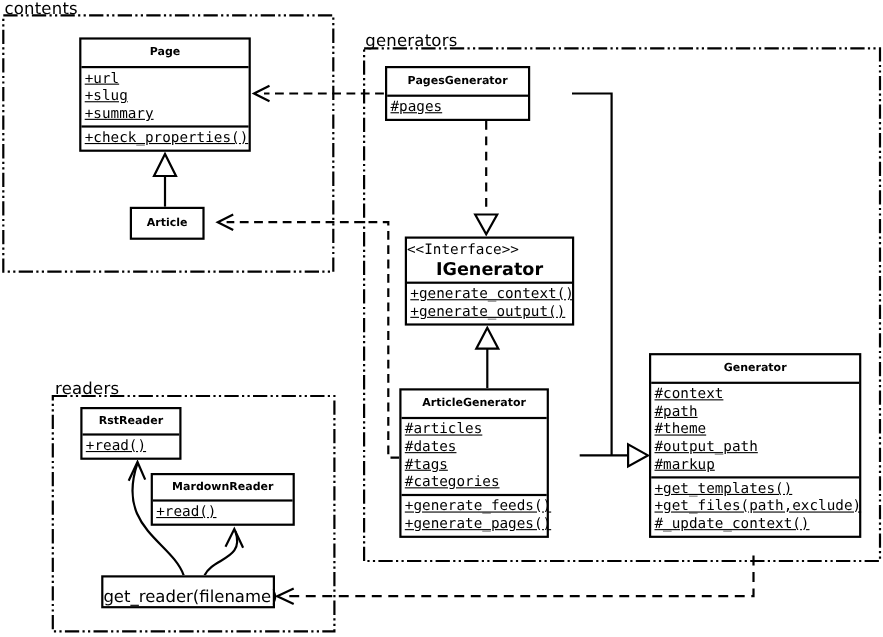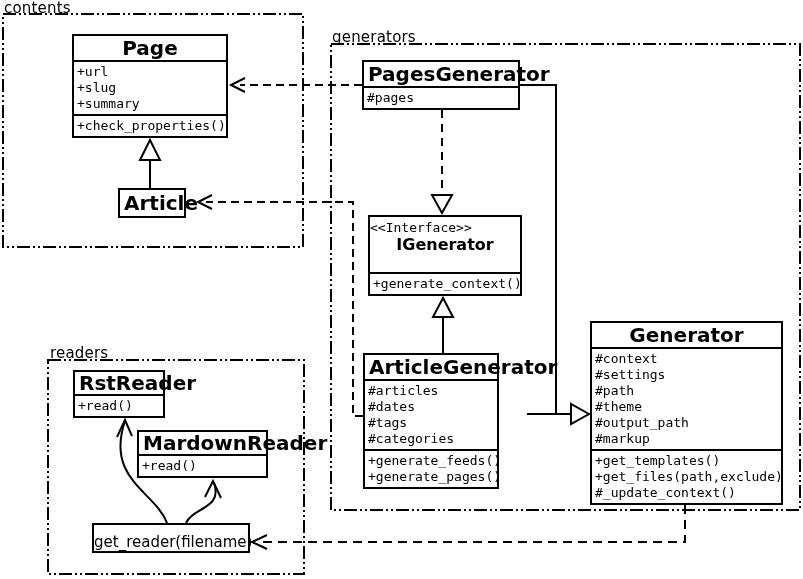--- a/index.html
+++ b/index.html
@@ -11,32 +11,32 @@
 
   .pkg-label {
     position:absolute; font:15px/16px "DejaVu Sans", sans-serif; color:#000;
     letter-spacing:0.2px;
   }
 
   .cls {
     position:absolute; background:#fff; border:2px solid #000; box-sizing:border-box;
   }
   .cls-title {
-    font-family:"DejaVu Sans", sans-serif; font-weight:bold; font-size:20px;
+    font-family:"DejaVu Sans", sans-serif; font-weight:bold; font-size:10px;
     line-height:24px; text-align:center; padding:0 4px; white-space:nowrap;
   }
   .stereotype {
     font:13px/15px "DejaVu Sans Mono", monospace; white-space:nowrap;
     padding-top:3px;
   }
   .iface-name {
     font-family:"DejaVu Sans", sans-serif; font-weight:bold; font-size:16px;
-    line-height:20px; text-align:center; padding-bottom:17px; white-space:nowrap;
+    line-height:20px; text-align:center; padding-bottom:1px; white-space:nowrap;
   }
-  .sec { border-top:2px solid #000; padding:2px 3px; }
+  .sec { border-top:2px solid #000; padding:2px 3px;text-decoration:underline; }
   .sec .m {
     font:13px/16px "DejaVu Sans Mono", monospace; white-space:nowrap;
   }
   .plain-box {
     position:absolute; background:#fff; border:2px solid #000; box-sizing:border-box;
     font:15px/34px "DejaVu Sans", sans-serif; text-align:center; white-space:nowrap;
   }
 </style>
 </head>
 <body>
@@ -118,32 +118,33 @@
     </div>
     <div class="sec">
       <div class="m">+check_properties()</div>
     </div>
   </div>
 
   <div class="cls" style="left:118px;top:188px;width:68px">
     <div class="cls-title" style="line-height:26px">Article</div>
   </div>
 
-  <div class="cls" style="left:362px;top:60px;width:158px">
+  <div class="cls" style="left:350px;top:60px;width:132px">
     <div class="cls-title">PagesGenerator</div>
     <div class="sec">
       <div class="m">#pages</div>
     </div>
   </div>
 
   <div class="cls" style="left:368px;top:215px;width:154px">
     <div class="stereotype">&lt;&lt;Interface&gt;&gt;</div>
     <div class="iface-name">IGenerator</div>
     <div class="sec">
       <div class="m">+generate_context()</div>
+      <div class="m">+generate_output()</div>
     </div>
   </div>
 
   <div class="cls" style="left:363px;top:353px;width:136px">
     <div class="cls-title">ArticleGenerator</div>
     <div class="sec">
       <div class="m">#articles</div>
       <div class="m">#dates</div>
       <div class="m">#tags</div>
       <div class="m">#categories</div>
@@ -151,21 +152,20 @@
     <div class="sec">
       <div class="m">+generate_feeds()</div>
       <div class="m">+generate_pages()</div>
     </div>
   </div>
 
   <div class="cls" style="left:590px;top:321px;width:193px">
     <div class="cls-title">Generator</div>
     <div class="sec">
       <div class="m">#context</div>
-      <div class="m">#settings</div>
       <div class="m">#path</div>
       <div class="m">#theme</div>
       <div class="m">#output_path</div>
       <div class="m">#markup</div>
     </div>
     <div class="sec">
       <div class="m">+get_templates()</div>
       <div class="m">+get_files(path,exclude)</div>
       <div class="m">#_update_context()</div>
     </div>

